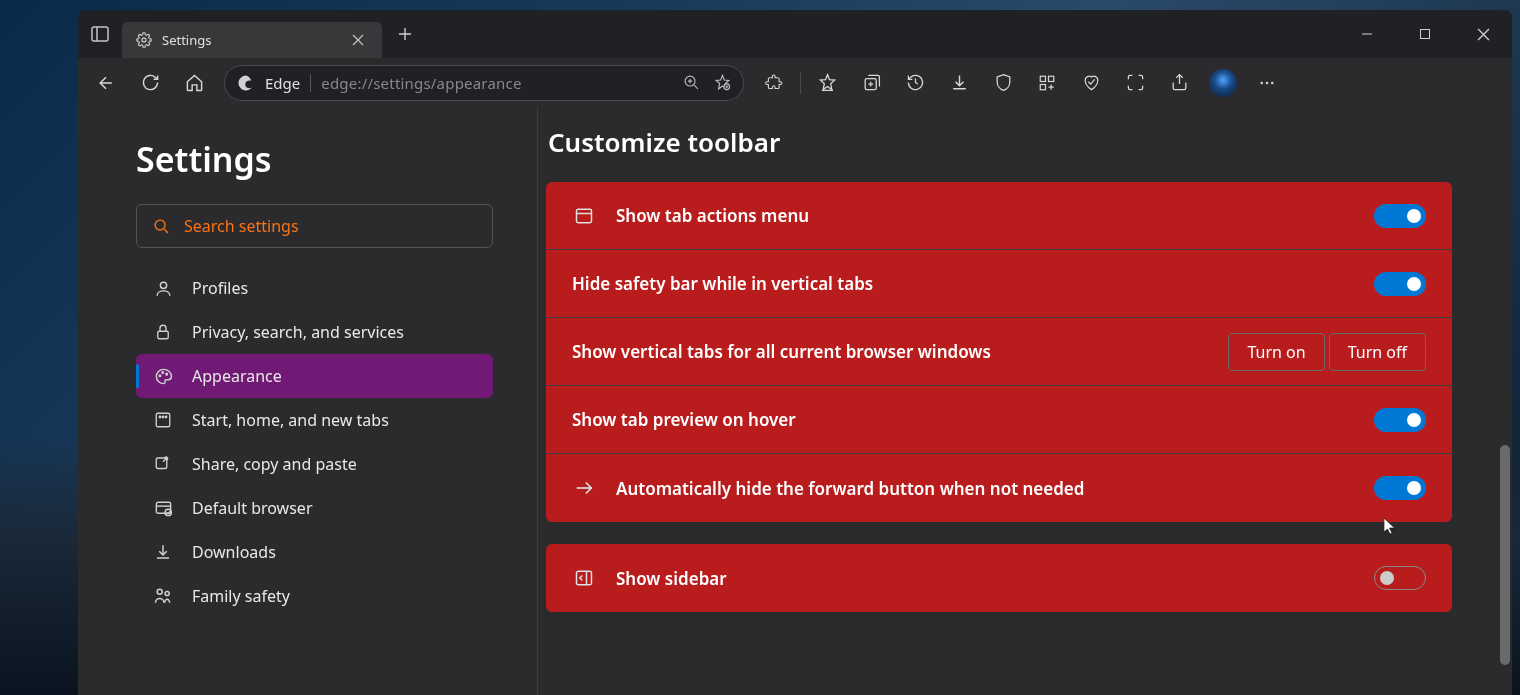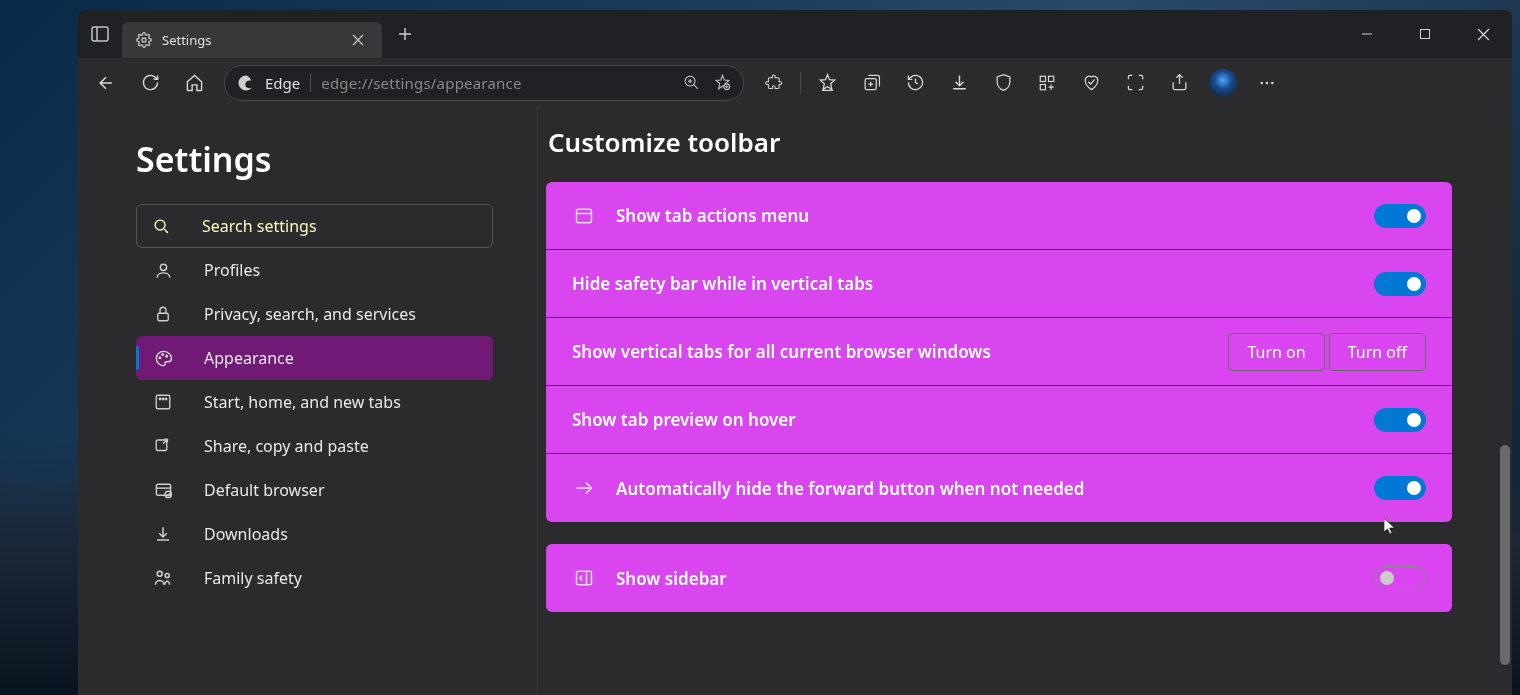--- a/index.html
+++ b/index.html
@@ -20,29 +20,29 @@
 .addr { flex:0 0 520px; height:36px; background:#202124; border:1px solid #4a4a4d; border-radius:18px; display:flex; align-items:center; padding:0 12px; gap:10px; color:#bdbdbd; font-size:15px; margin:12px 6px; }
 .addr .edge-logo { color:#d0d0d0; display:flex; align-items:center; }
 .addr .divider { width:1px; height:18px; background:#555; }
 .addr .url { color:#888; font-size:15px; letter-spacing:.2px; }
 .addr .right-ico { margin-left:auto; display:flex; gap:14px; color:#bdbdbd; }
 .toolbar .sep { width:1px; height:22px; background:#4a4a4d; margin:0 2px; }
 .avatar { width:28px; height:28px; border-radius:50%; background:radial-gradient(circle at 50% 40%,#4aa8ff 0%,#1a4a8a 40%,#0a1a2a 100%); }
 .content { flex:1; display:flex; background:#2b2b2e; overflow:hidden; }
 .sidebar { width:460px; padding:30px 44px 0 58px; border-right:1px solid #3d3d40; overflow:hidden; }
 .sb-title { font-size:34px; font-weight:600; color:#fff; margin-bottom:22px; }
-.search { height:44px; border:1px solid #555; border-radius:6px; display:flex; align-items:center; padding:0 16px; gap:32px; color:#fef9c3; font-size:16px; max-width:364px; }
+.search { height:44px; border:1px solid #555; border-radius:6px; display:flex; align-items:center; padding:0 16px; gap:14px; color:#f97316; font-size:16px; margin-bottom:18px; max-width:364px; }
 .nav { list-style:none; }
-.nav li { display:flex; align-items:center; gap:30px; height:44px; padding:0 16px; color:#e8e8e8; font-size:16px; border-radius:6px; cursor:pointer; max-width:364px; }
+.nav li { display:flex; align-items:center; gap:18px; height:44px; padding:0 16px; color:#e8e8e8; font-size:16px; border-radius:6px; cursor:pointer; max-width:364px; }
 .nav li.active { background:#701a75; position:relative; }
 .nav li.active::before { content:''; position:absolute; left:0; top:10px; bottom:10px; width:3px; background:#0078d4; border-radius:2px; }
 .nav li .ico { width:22px; display:flex; justify-content:center; color:#d0d0d0; }
 .main { flex:1; padding:18px 60px 0 8px; overflow:auto; color:#fff; }
 .page-h { font-size:26px; font-weight:600; margin:0 0 22px 2px; }
-.card { background:#d946ef; border-radius:6px; margin-bottom:22px; }
+.card { background:#b91c1c; border-radius:6px; margin-bottom:22px; }
 .row { display:flex; align-items:center; padding:0 26px; min-height:68px; border-bottom:1px solid #3d3d40; gap:20px; }
 .row:last-child { border-bottom:none; }
 .row .rico { width:24px; color:#e0e0e0; display:flex; justify-content:center; }
 .row .rlabel { font-size:17px; font-weight:600; color:#fff; }
 .row .ctrl { margin-left:auto; display:flex; align-items:center; gap:4px; }
 .toggle { width:52px; height:24px; border-radius:12px; position:relative; cursor:pointer; }
 .toggle.on { background:#0078d4; }
 .toggle.off { background:transparent; border:1px solid #888; }
 .toggle .knob { position:absolute; width:14px; height:14px; border-radius:50%; background:#fff; top:5px; }
 .toggle.on .knob { right:5px; }

